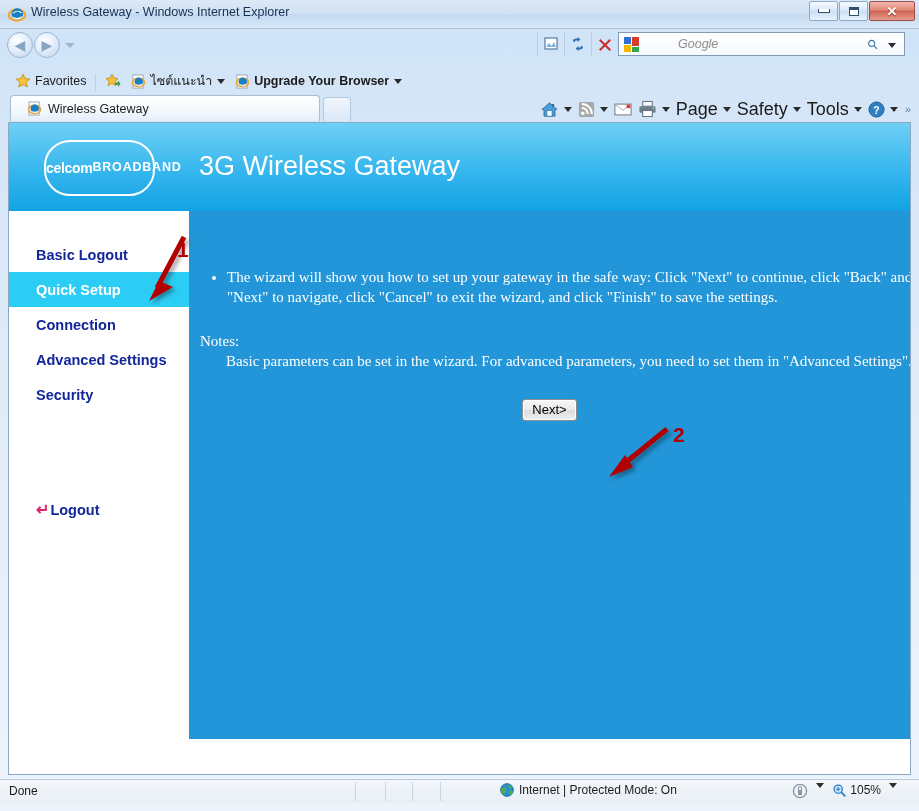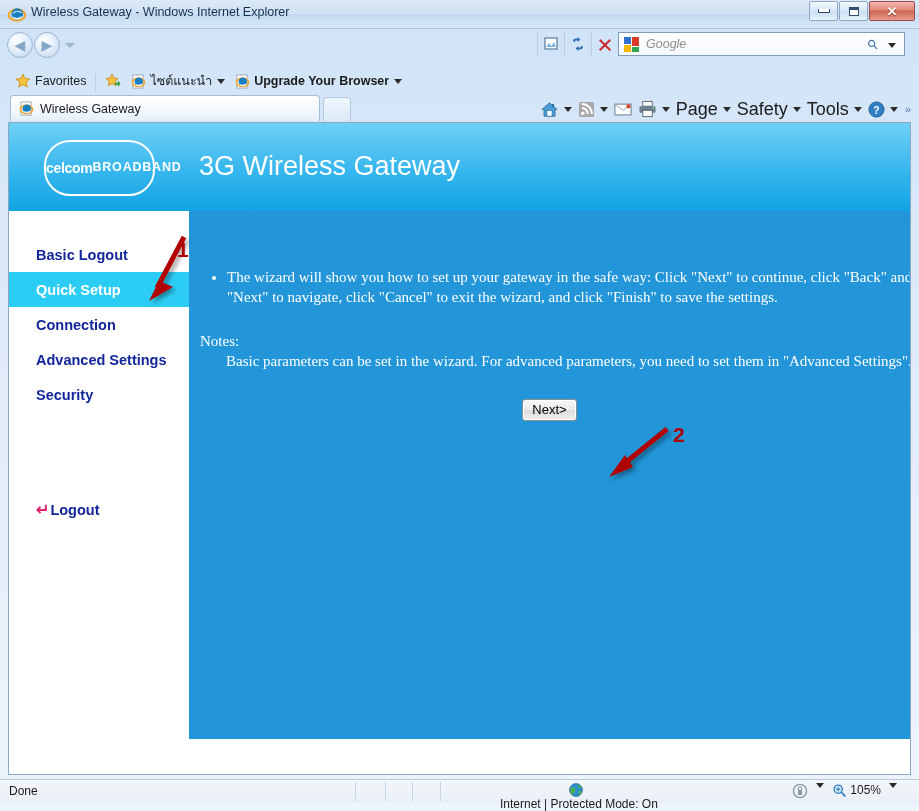--- a/index.html
+++ b/index.html
@@ -81,21 +81,21 @@
   }
   .navtool {
     position: absolute; top: 4px; width: 26px; height: 24px;
     border-left: 1px solid #b9cde2;
     display: flex; align-items: center; justify-content: center;
   }
   .searchbox {
     position: absolute; left: 618px; top: 4px; width: 287px; height: 24px;
     background: linear-gradient(to bottom, #ffffff 0%, #f4f8fc 100%);
     border: 1px solid #7f9db9; box-sizing: border-box;
-    display: flex; align-items: center;
+    display: flex; align-items: center; gap: 32px;
   }
   .gicon { width: 17px; height: 17px; margin: 0 6px 0 4px; flex: none; }
   .sph { font-size: 12.5px; font-style: italic; color: #8d8d8d; }
   .mag {
     position: absolute; right: 26px; top: 4px; font-size: 13px; color: #3a6ea5;
     transform: rotate(-45deg);
   }
   .sp-caret {
     position: absolute; right: 8px; top: 10px; width: 0; height: 0;
     border-left: 4px solid transparent; border-right: 4px solid transparent;
@@ -117,21 +117,21 @@
     border-top: 5px solid #2b2b2b;
   }
 
   
   .tabrow { position: absolute; left: 0; top: 95px; width: 919px; height: 27px; }
   .tab {
     position: absolute; left: 10px; top: 0; width: 310px; height: 26px;
     background: linear-gradient(to bottom, #ffffff 0%, #f4f9fe 55%, #e4eefa 100%);
     border: 1px solid #a5bed8; border-bottom: none;
     border-radius: 4px 4px 0 0;
-    display: flex; align-items: center; box-sizing: border-box;
+    display: flex; align-items: center; box-sizing: border-box; padding-left: 8px;
   }
   .tab .tab-title { font-size: 12.5px; color: #1b1b1b; margin-left: 6px; white-space: nowrap; }
   .newtab {
     position: absolute; left: 323px; top: 2px; width: 28px; height: 24px;
     background: linear-gradient(to bottom, #f0f6fd 0%, #dce9f8 100%);
     border: 1px solid #b2c8de; border-bottom: none; border-radius: 4px 4px 0 0;
     box-sizing: border-box;
   }
   .cmdbar { position: absolute; right: 8px; top: 97px; height: 24px; display: flex; align-items: center; }
   .cmditem { display: flex; align-items: center; height: 22px; padding: 0 3px; }
@@ -219,21 +219,21 @@
   
   .statusbar {
     position: absolute; left: 0; top: 779px; width: 919px; height: 23px;
     background: linear-gradient(to bottom, #f3f6fa 0%, #e9eff6 100%);
     border-top: 1px solid #b6c9dc;
   }
   .st-text { position: absolute; left: 9px; top: 4px; font-size: 12px; color: #1b1b1b; }
   .st-sep { position: absolute; top: 2px; width: 1px; height: 19px; background: #c7d6e4; }
   .st-zone {
     position: absolute; left: 500px; top: 3px;
-    display: flex; align-items: center; font-size: 12px; color: #1b1b1b; flex-direction: column;
+    display: flex; align-items: center; font-size: 12px; color: #1b1b1b;
   }
   .globe { width: 14px; height: 14px; margin-right: 5px; }
   .st-right { position: absolute; right: 14px; top: 3px; display: flex; }
   .st-caret {
     width: 0; height: 0; margin: 0 8px;
     border-left: 4px solid transparent; border-right: 4px solid transparent;
     border-top: 5px solid #2b2b2b;
   }
   .zoomlbl { font-size: 12px; color: #1b1b1b; margin-left: 3px; }
 </style>

